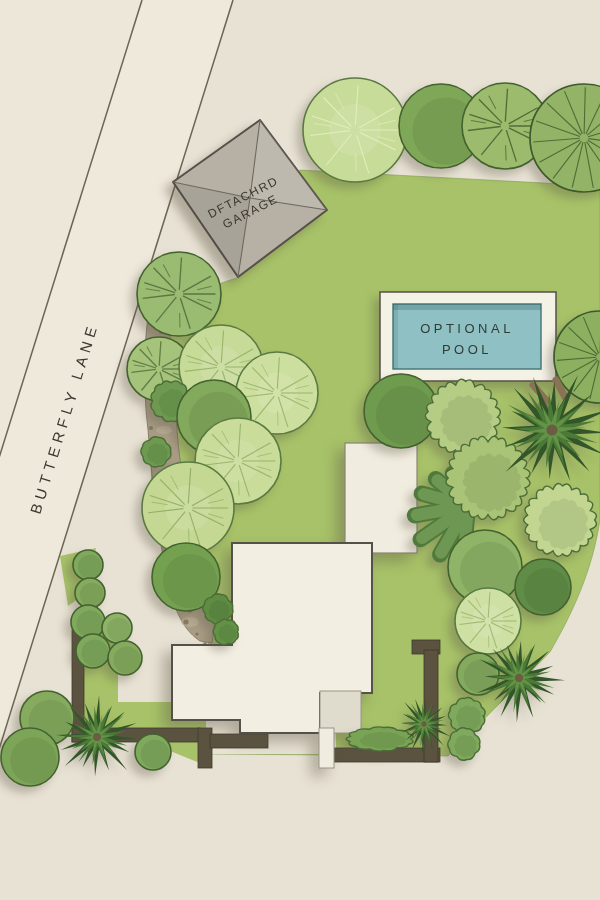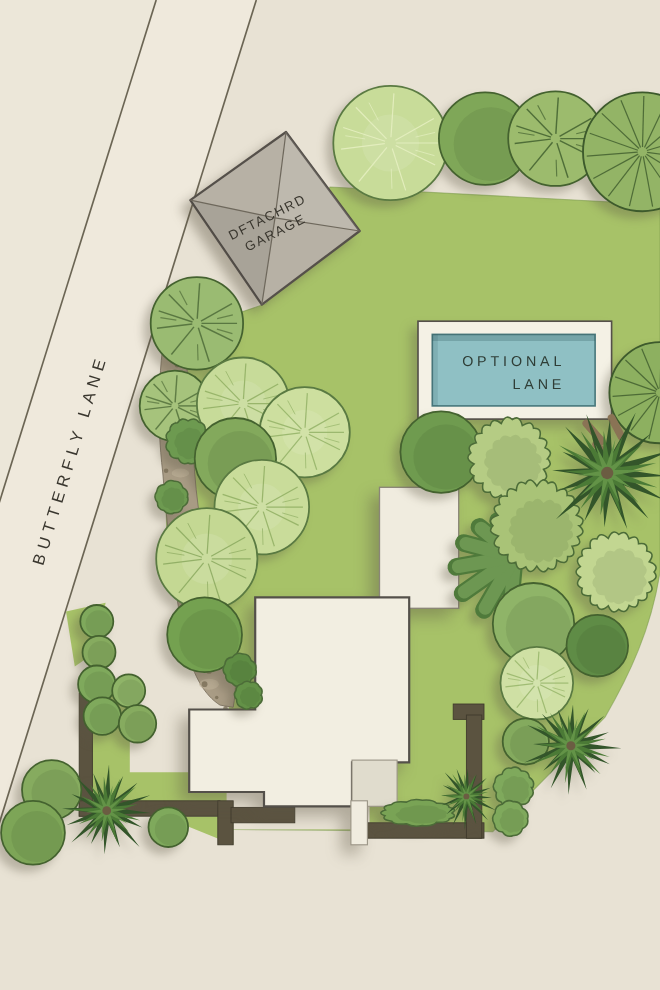--- a/index.html
+++ b/index.html
@@ -17,21 +17,21 @@
   #garage-group{filter:drop-shadow(-8px 7px 5px rgba(92,86,68,0.40));}
   #house-group{filter:drop-shadow(-8px 8px 7px rgba(92,86,68,0.40));}
   #pool-group{filter:drop-shadow(-6px 7px 5px rgba(92,86,68,0.35));}
   #trees-layer{filter:drop-shadow(-6px 6px 4px rgba(90,84,66,0.33));}
   .overlay-label{position:absolute;white-space:nowrap;color:var(--label_text);}
   .road-label{left:64px;top:418px;transform:translate(-50%,-50%) rotate(-73deg);
     font-size:15px;letter-spacing:5px;font-weight:500;}
   .garage-label{left:247px;top:205px;transform:translate(-50%,-50%) rotate(-27deg);
     font-size:12px;letter-spacing:1.5px;text-align:center;line-height:1.3;font-weight:500;}
   .pool-label{left:467px;top:339px;transform:translate(-50%,-50%);
-    font-size:13px;letter-spacing:3.5px;text-align:right;line-height:1.65;
+    font-size:13px;letter-spacing:3.5px;text-align:center;line-height:1.65;
     color:var(--pool_text);font-weight:500;}
   .garage-label span,.pool-label span{display:block;}
 </style>
 </head>
 <body>
 
 <div class="stage">
   <svg width="600" height="900" viewBox="0 0 600 900">
 
     <rect x="0" y="0" width="600" height="900" style="fill:var(--background)"></rect>
@@ -469,15 +469,15 @@
 
   <div class="overlay-label road-label">BUTTERFLY LANE</div>
 
   <div class="overlay-label garage-label">
     <span>DFTACHRD</span>
     <span>GARAGE</span>
   </div>
 
   <div class="overlay-label pool-label">
     <span>OPTIONAL</span>
-    <span>LANE</span>
+    <span>POOL</span>
   </div>
 </div>
 
 </body></html>

